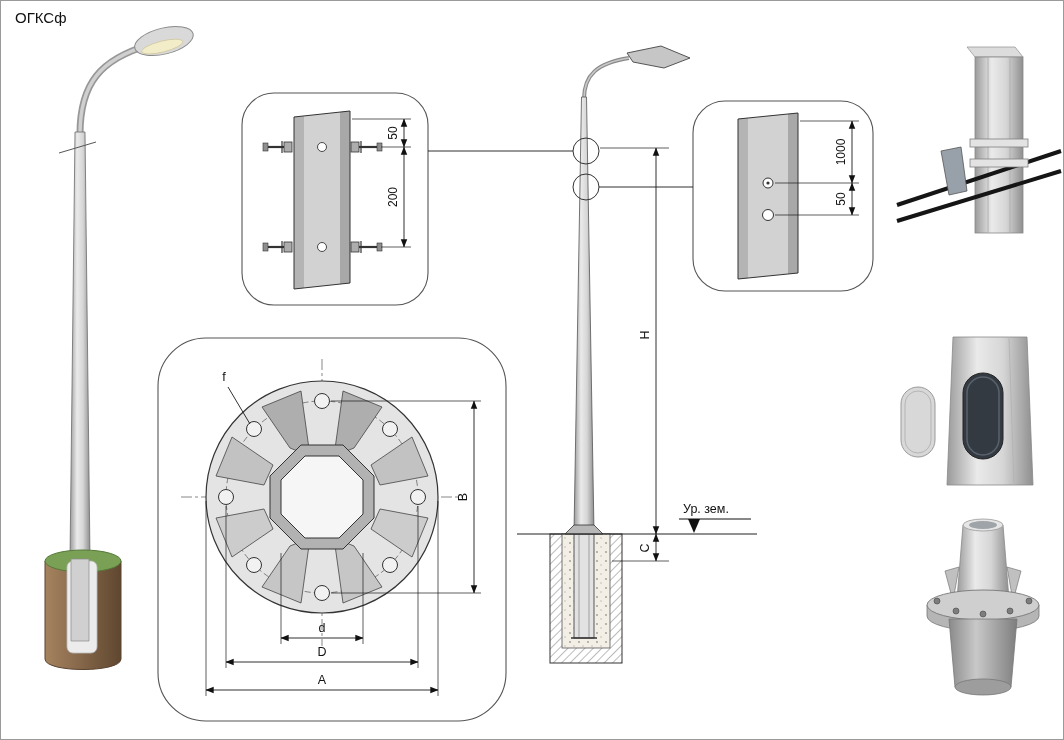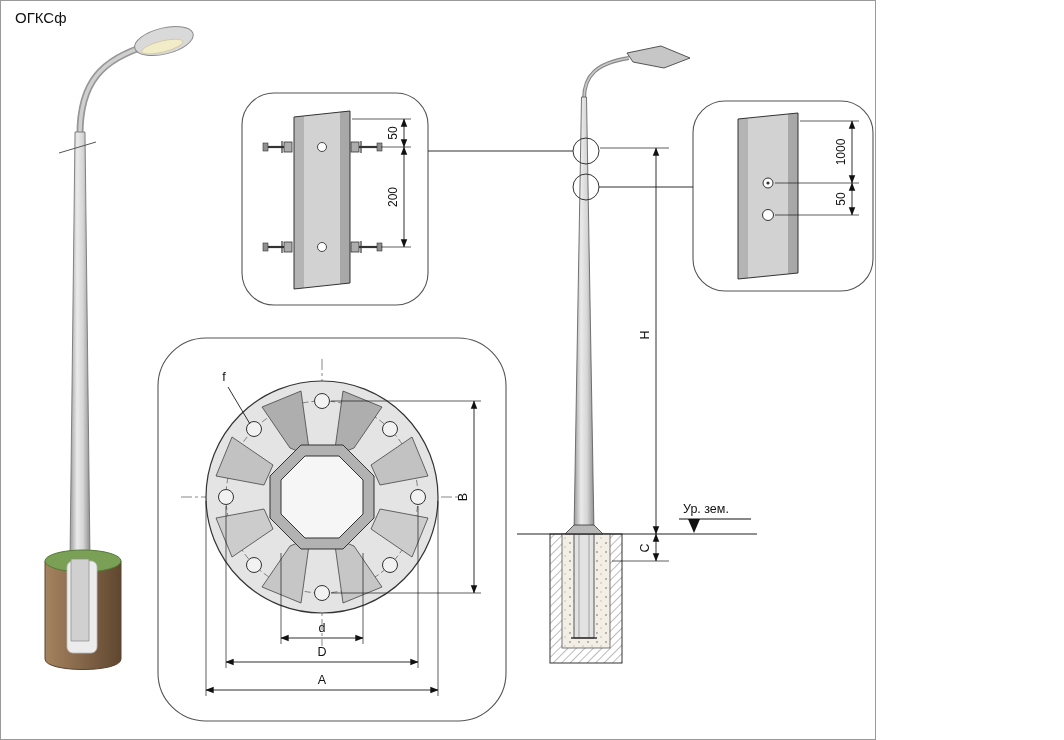--- a/index.html
+++ b/index.html
@@ -1,16 +1,16 @@
 <!DOCTYPE html>
 <html><head>
 <meta charset="utf-8">
 <style>
   html,body{margin:0;padding:0;background:#fff;}
-  .canvas{width:876px;height:740px;position:relative;background:#ffffff;
+  .canvas{width:1064px;height:740px;position:relative;background:#ffffff;
           border:1px solid #9a9a9a;box-sizing:border-box;overflow:hidden;
           font-family:"Liberation Sans",sans-serif;}
   svg{display:block;}
   text{font-family:"Liberation Sans",sans-serif;fill:#111;}
   .title-t{font-size:15px;}
   .dim-t{font-size:12px;}
   .lbl-t{font-size:12.5px;}
   .ext{stroke:#1a1a1a;stroke-width:0.7;fill:none;}
   .dimline{stroke:#1a1a1a;stroke-width:0.9;fill:none;
            marker-start:url(#arr);marker-end:url(#arr);}

